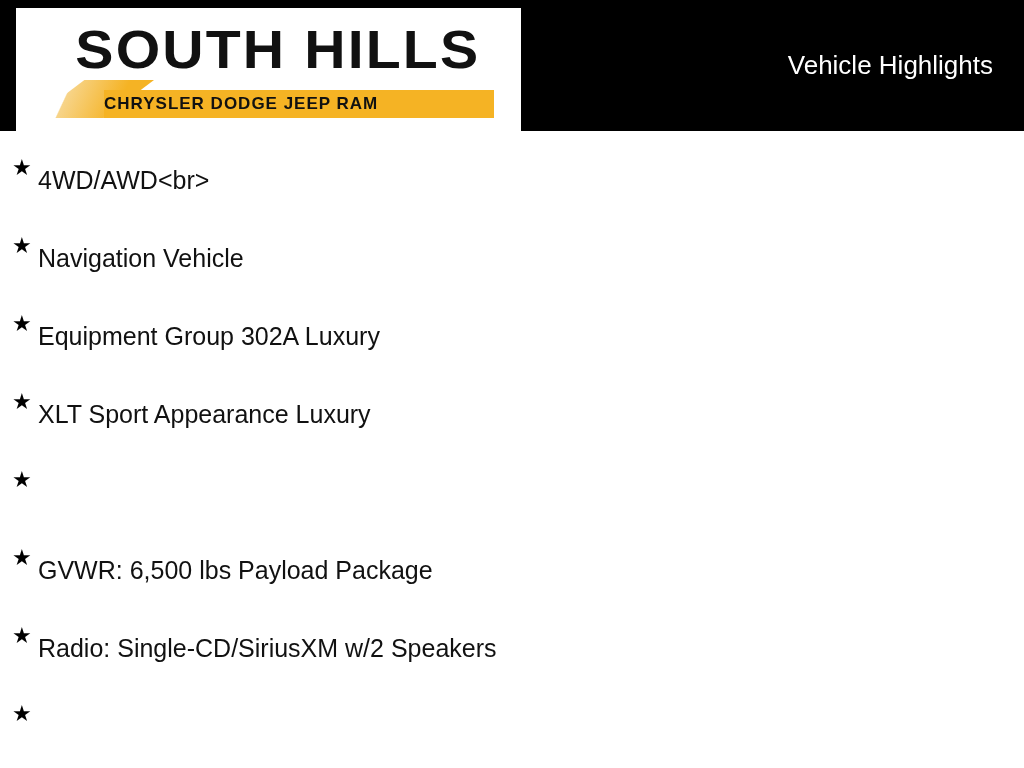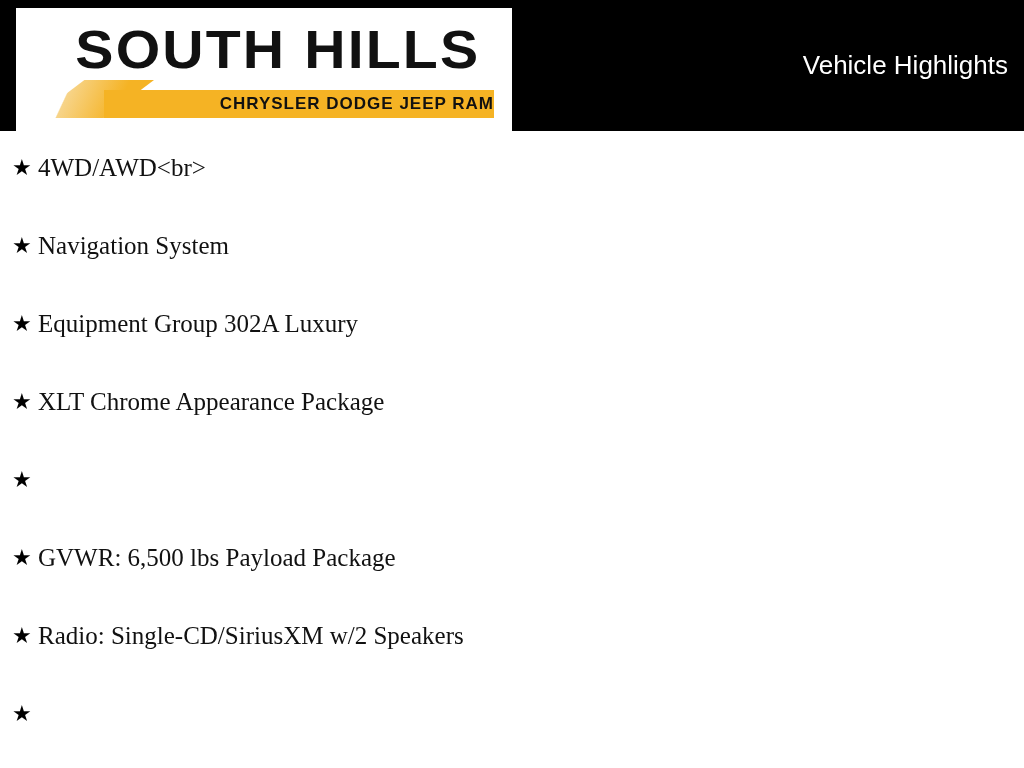--- a/index.html
+++ b/index.html
@@ -29,20 +29,21 @@
     box-sizing: border-box;
   }
   .logo-box {
     position: absolute;
     left: 16px;
     top: 8px;
     width: 496px;
     height: 146px;
     background: #ffffff;
     overflow: hidden;
+    padding-left: 9px;
   }
   .logo-inner {
     position: absolute;
     left: 18px;
     top: 10px;
     width: 460px;
     height: 96px;
   }
   .logo-wordmark {
     position: absolute;
@@ -65,42 +66,42 @@
   }
   .logo-bar {
     position: absolute;
     left: 70px;
     top: 72px;
     width: 390px;
     height: 28px;
     background: #f5b324;
     display: flex;
     align-items: center;
-    justify-content: flex-end;
+    justify-content: flex-start;
   }
   .logo-bar-text {
     color: #111111;
     font-family: "Liberation Sans", sans-serif;
     font-weight: bold;
     font-size: 17px;
     letter-spacing: 1px;
     white-space: nowrap;
   }
   .logo-swoosh {
     position: absolute;
     left: 0px;
     top: 62px;
     width: 120px;
     height: 38px;
     background: linear-gradient(115deg, #ffffff 0%, #ffffff 28%, #f7d489 29%, #f5b324 70%, #f5b324 100%);
     clip-path: polygon(0 100%, 58% 100%, 100% 0, 42% 0);
   }
   .header-title {
     position: absolute;
-    right: 16px;
+    right: 31px;
     top: 50px;
     color: #ffffff;
     font-size: 26px;
     font-family: "Liberation Sans", sans-serif;
     white-space: nowrap;
   }
 
   
   .highlights {
     position: relative;
@@ -120,22 +121,23 @@
     flex: 0 0 26px;
     color: #000000;
     font-size: 22px;
     line-height: 30px;
     text-align: left;
   }
   .highlight-text {
     color: #111111;
     font-size: 25px;
     line-height: 30px;
-    font-family: Liberation Serif, serif;
+    font-family: Liberation Sans, sans-serif;
     white-space: nowrap;
+    margin-top: 12px;
   }
 </style>
 </head>
 <body>
 
 <div class="page">
 
   <div class="header">
 
     <div class="logo-box">
@@ -151,29 +153,29 @@
     <div class="header-title">Vehicle Highlights</div>
   </div>
 
   <ul class="highlights">
     <li class="highlight-item">
       <span class="bullet-star">★</span>
       <span class="highlight-text">4WD/AWD&lt;br&gt;</span>
     </li>
     <li class="highlight-item">
       <span class="bullet-star">★</span>
-      <span class="highlight-text">Navigation System</span>
+      <span class="highlight-text">Navigation Vehicle</span>
     </li>
     <li class="highlight-item">
       <span class="bullet-star">★</span>
       <span class="highlight-text">Equipment Group 302A Luxury</span>
     </li>
     <li class="highlight-item">
       <span class="bullet-star">★</span>
-      <span class="highlight-text">XLT Chrome Appearance Package</span>
+      <span class="highlight-text">XLT Sport Appearance Luxury</span>
     </li>
     <li class="highlight-item">
       <span class="bullet-star">★</span>
     </li>
     <li class="highlight-item">
       <span class="bullet-star">★</span>
       <span class="highlight-text">GVWR: 6,500 lbs Payload Package</span>
     </li>
     <li class="highlight-item">
       <span class="bullet-star">★</span>

